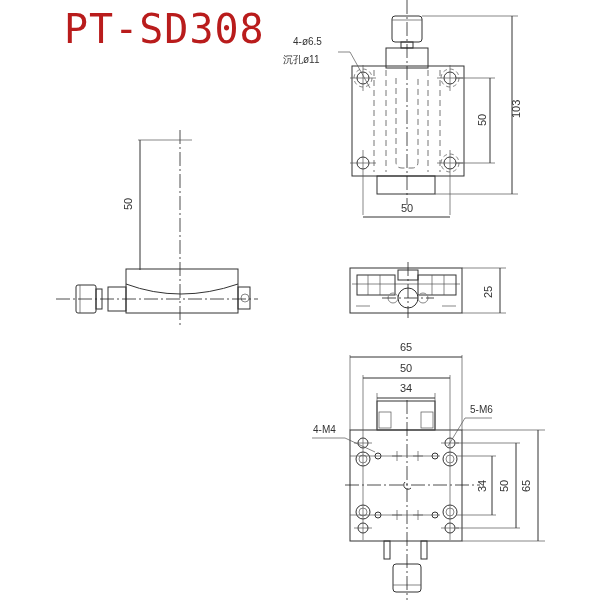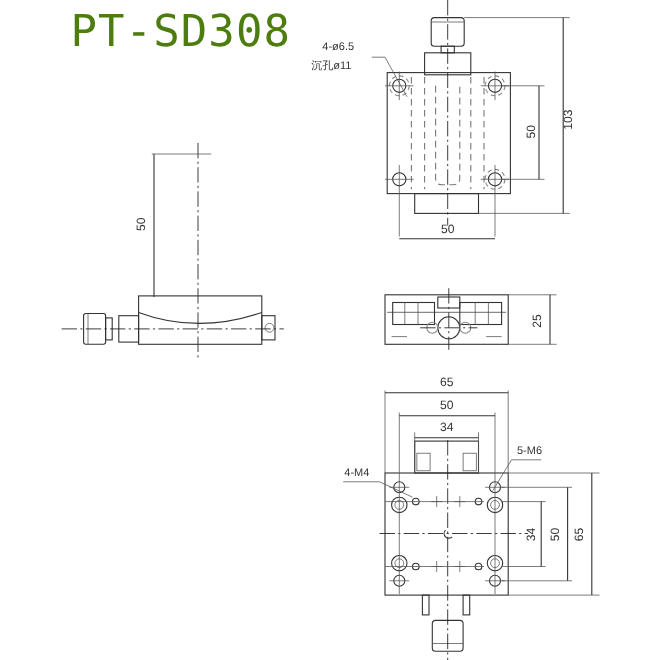--- a/index.html
+++ b/index.html
@@ -1,17 +1,17 @@
 <!DOCTYPE html>
 <html><head>
 <meta charset="utf-8">
 <style>
   html, body { margin: 0; padding: 0; background: #ffffff; }
   #canvas { position: relative; width: 600px; height: 600px; background: #ffffff; overflow: hidden; }
-  .title { position: absolute; left: 64px; top: 6px; font-family: "DejaVu Sans Mono", "Liberation Mono", monospace; font-size: 40px; color: #4d7c0f; letter-spacing: 1px; }
+  .title { position: absolute; left: 64px; top: 6px; font-family: "DejaVu Sans Mono", "Liberation Mono", monospace; font-size: 40px; color: #b91c1c; letter-spacing: 1px; }
   svg { position: absolute; left: 0; top: 0; }
   .dim { font-family: "Liberation Sans", "DejaVu Sans", sans-serif; font-size: 11px; fill: #333; }
   .note { font-family: "Liberation Sans", "DejaVu Sans", sans-serif; font-size: 10px; fill: #333; }
   .ln { stroke: #333; stroke-width: 1; fill: none; }
   .thin { stroke: #555; stroke-width: 0.7; fill: none; }
   .gray { stroke: #888; stroke-width: 1; fill: none; }
   .dash { stroke: #777; stroke-width: 1; stroke-dasharray: 6 4; fill: none; }
   .cl { stroke: #222; stroke-width: 0.8; stroke-dasharray: 14 3 2 3; fill: none; }
 </style>
 </head>

